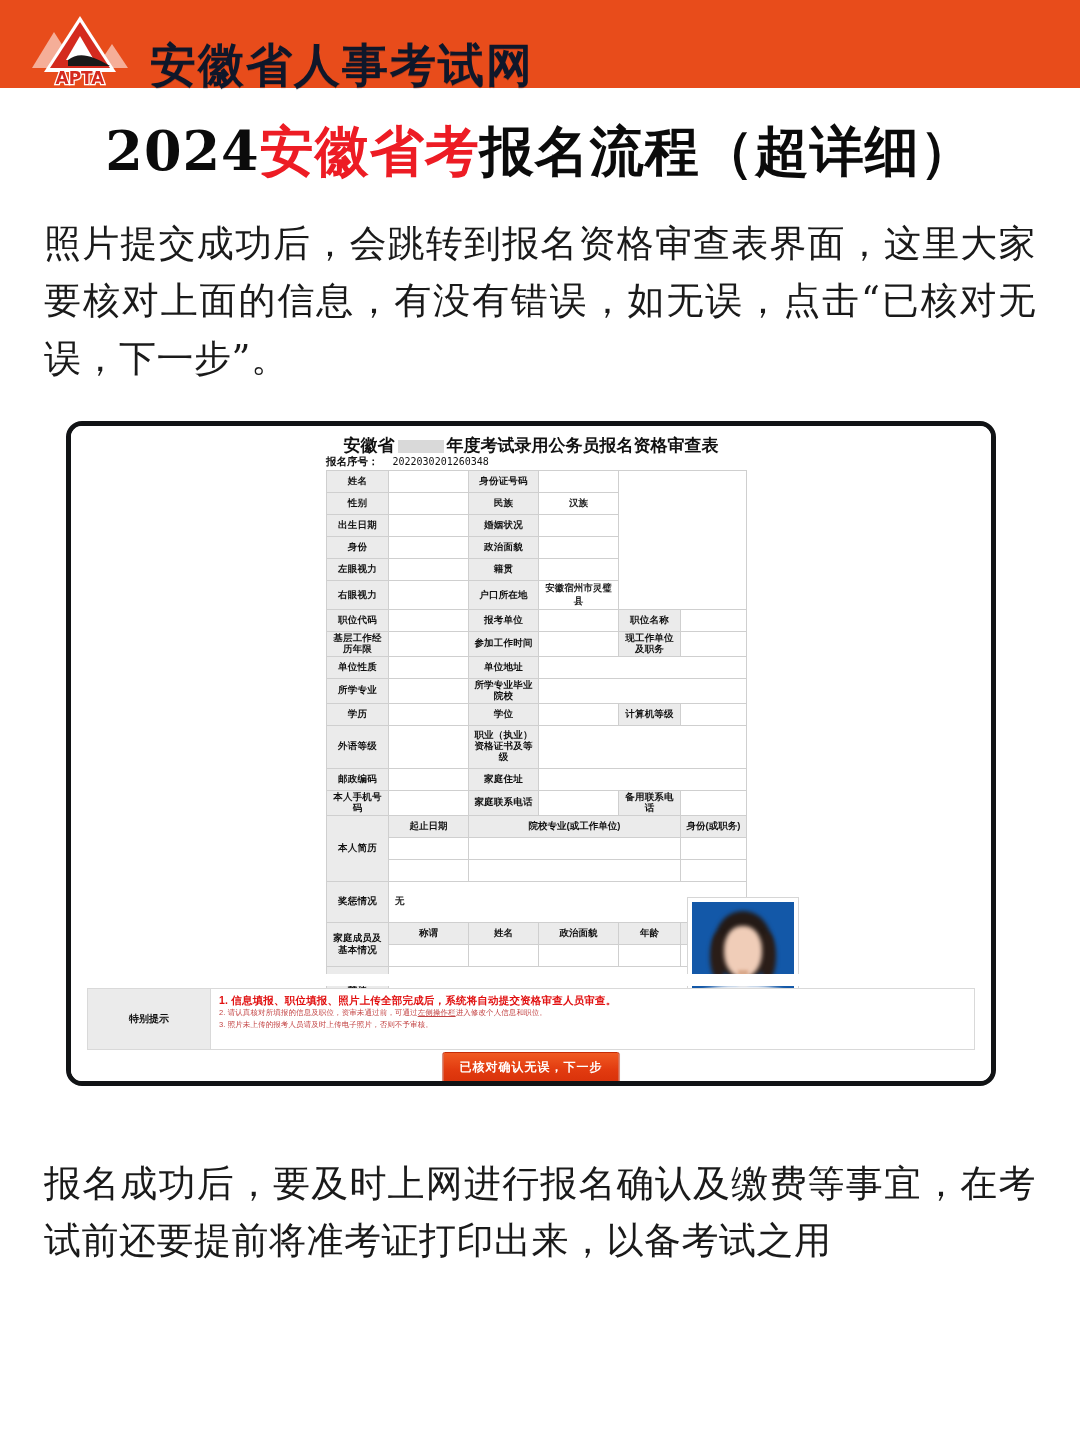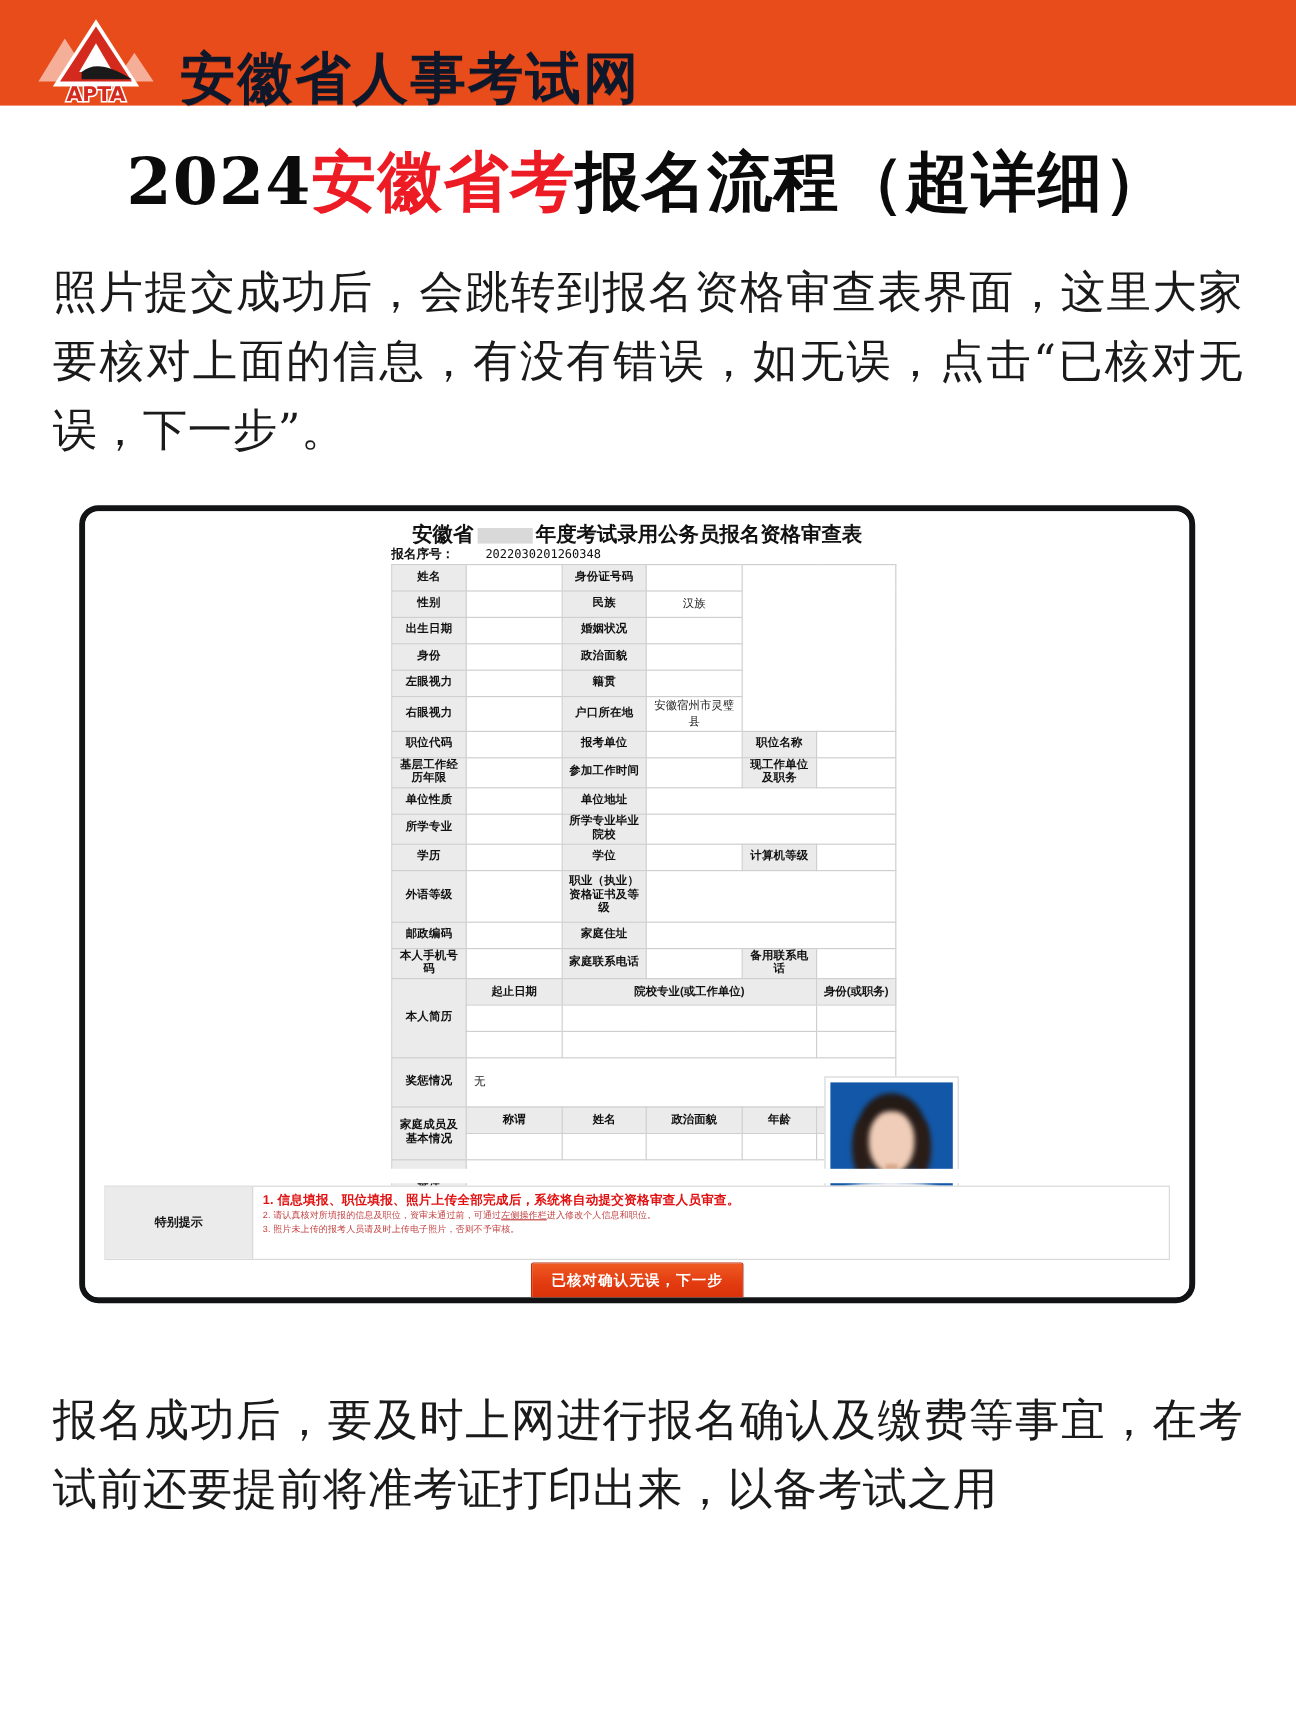--- a/index.html
+++ b/index.html
@@ -111,21 +111,21 @@
   }
   .form-serial {
     position: absolute;
     left: 255px;
     top: 29px;
     font-size: 10.5px;
     color: #111;
     white-space: nowrap;
   }
   .form-serial .lbl { font-weight: 700; }
-  .form-serial .val { margin-left: 26px; font-family: "DejaVu Sans Mono","Liberation Mono",monospace; font-size:10px; }
+  .form-serial .val { margin-left: 14px; font-family: "DejaVu Sans Mono","Liberation Mono",monospace; font-size:10px; }
 
   
   table.reg {
     position: absolute;
     left: 255px;
     top: 44px;
     width: 420px;
     border-collapse: collapse;
     table-layout: fixed;
     font-size: 9.5px;
@@ -140,21 +140,21 @@
   td.lbl {
     background: #ebebeb;
     text-align: center;
     font-weight: 700;
     letter-spacing: .2px;
     line-height: 1.15;
   }
   td.val {
     background: #ffffff;
     text-align: center;
-    font-weight: 400;
+    font-weight: 700;
     color: #222;
   }
   td.blankcell { background:#ffffff; }
   td.tallcell { height: 34px; }
   td.hdr {
     background: #ebebeb;
     text-align: center;
     font-weight: 700;
   }
 

